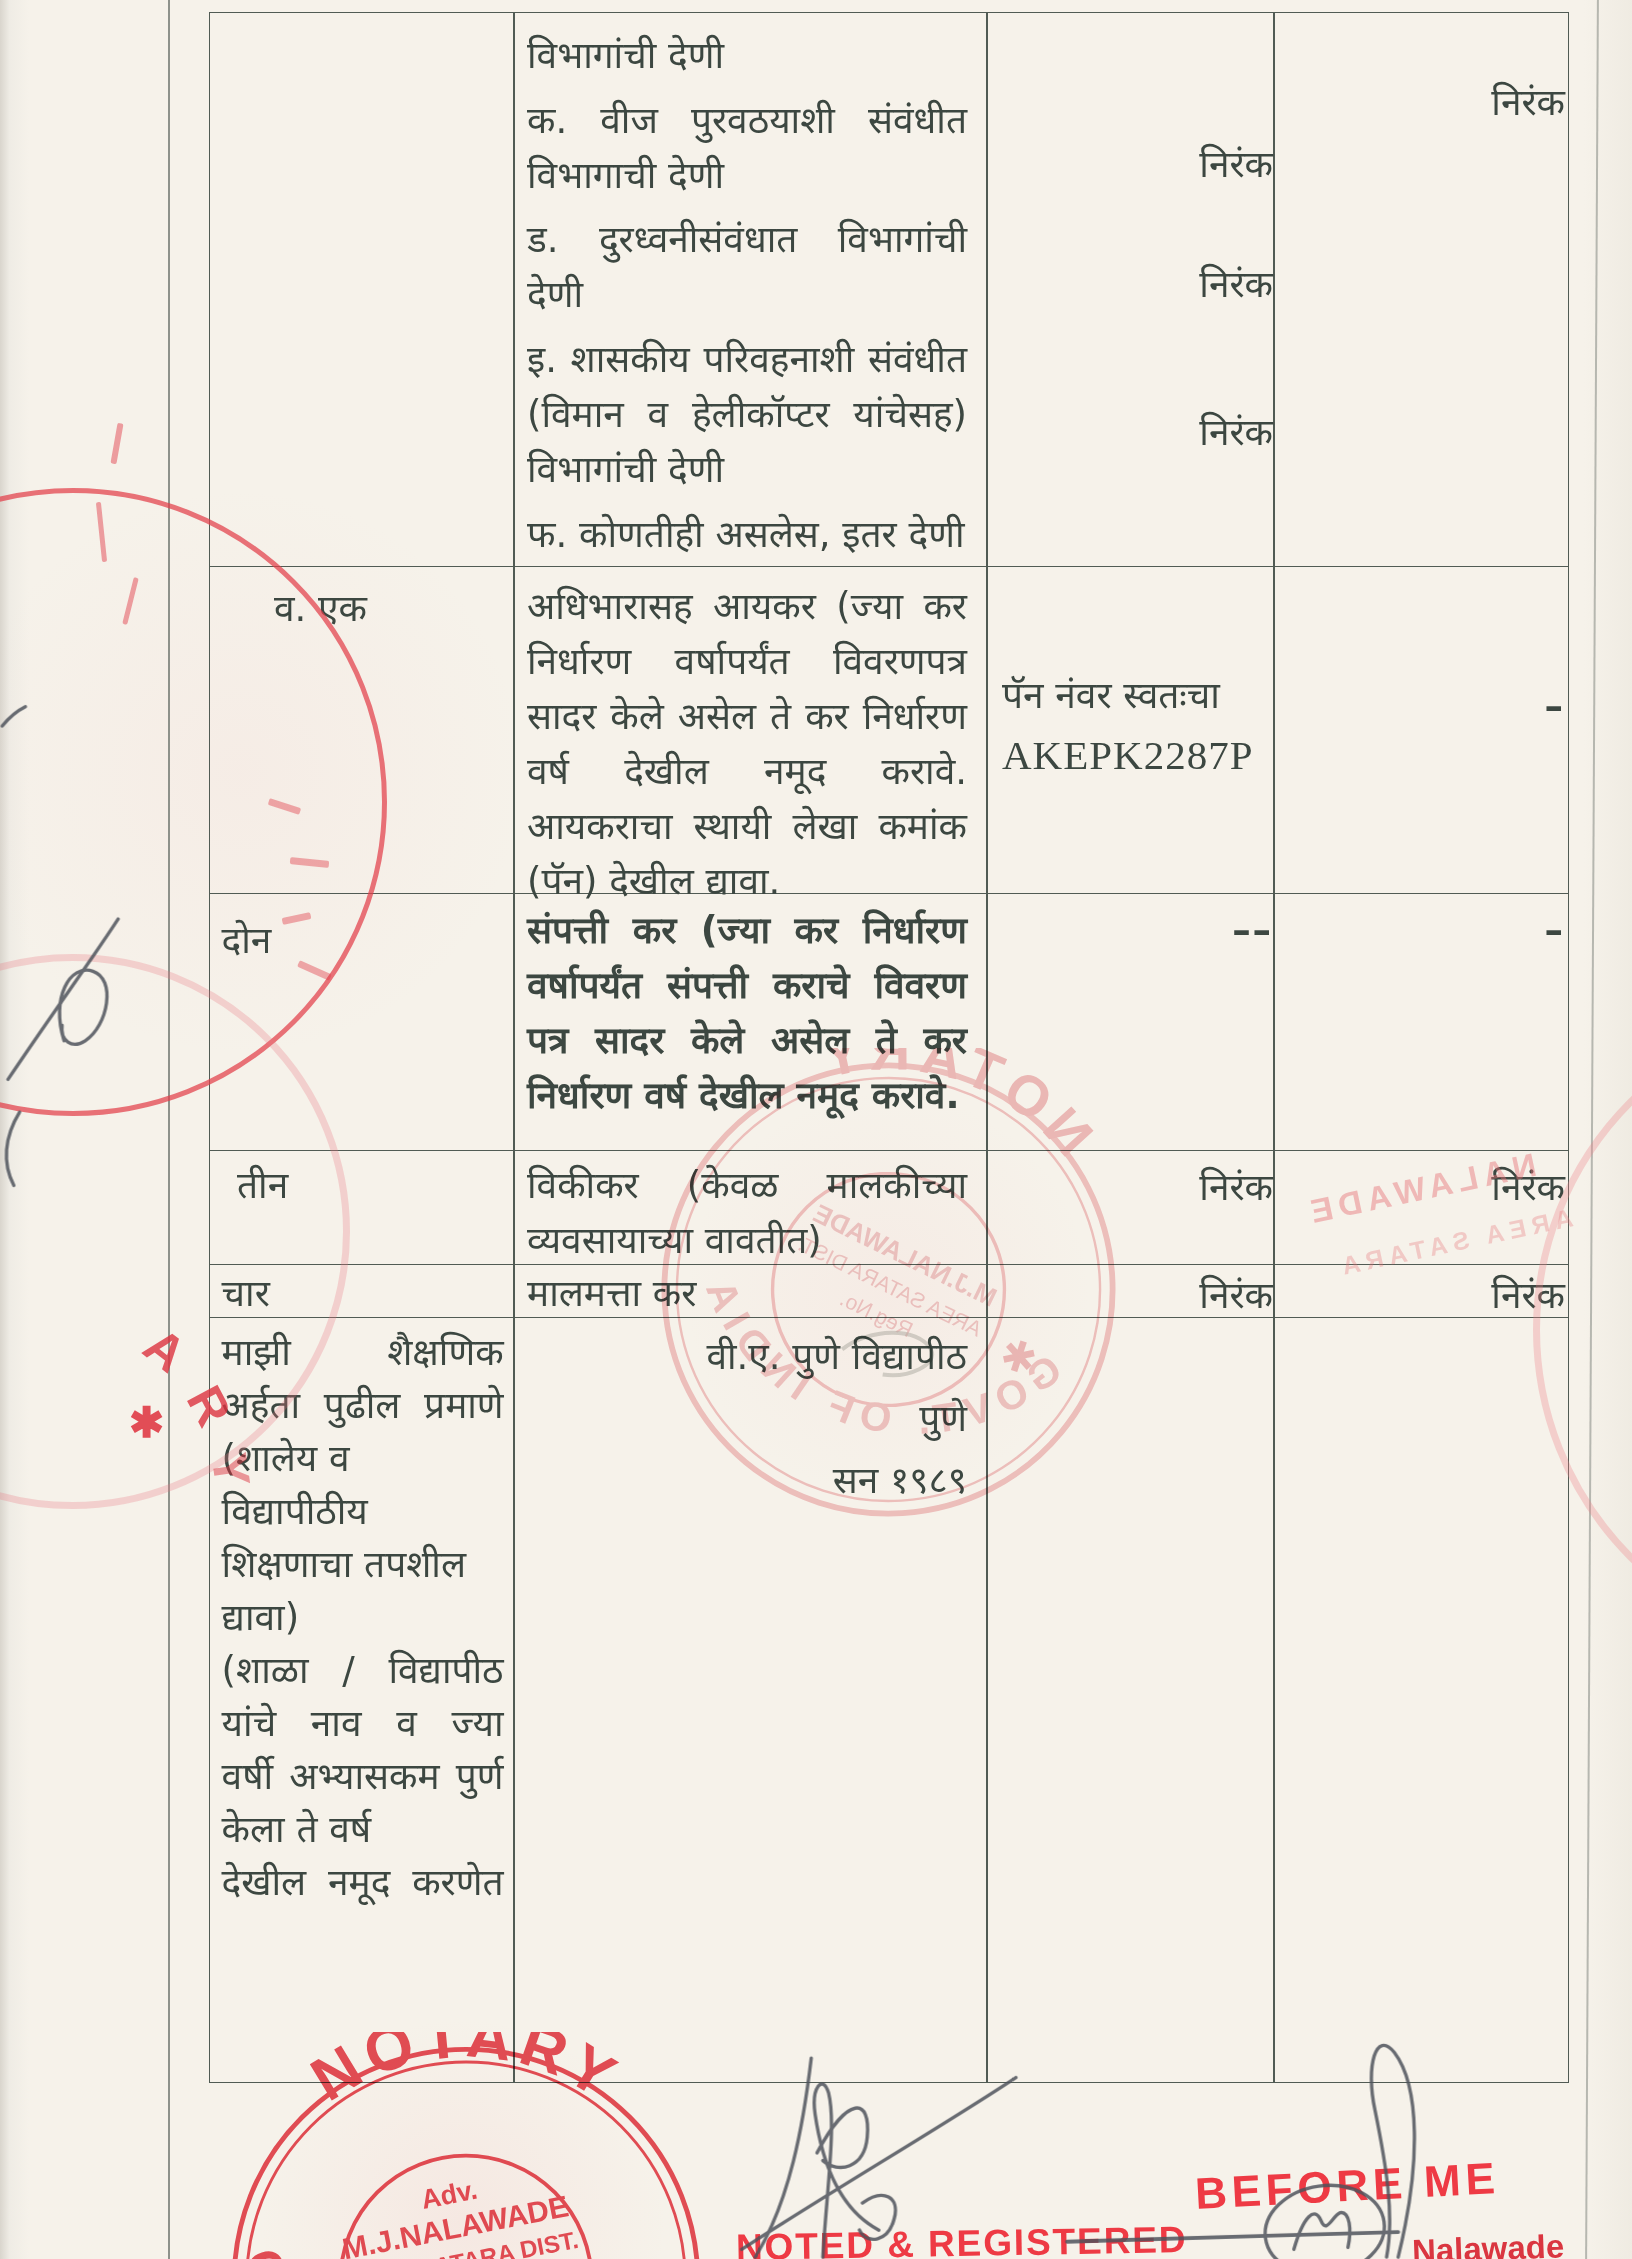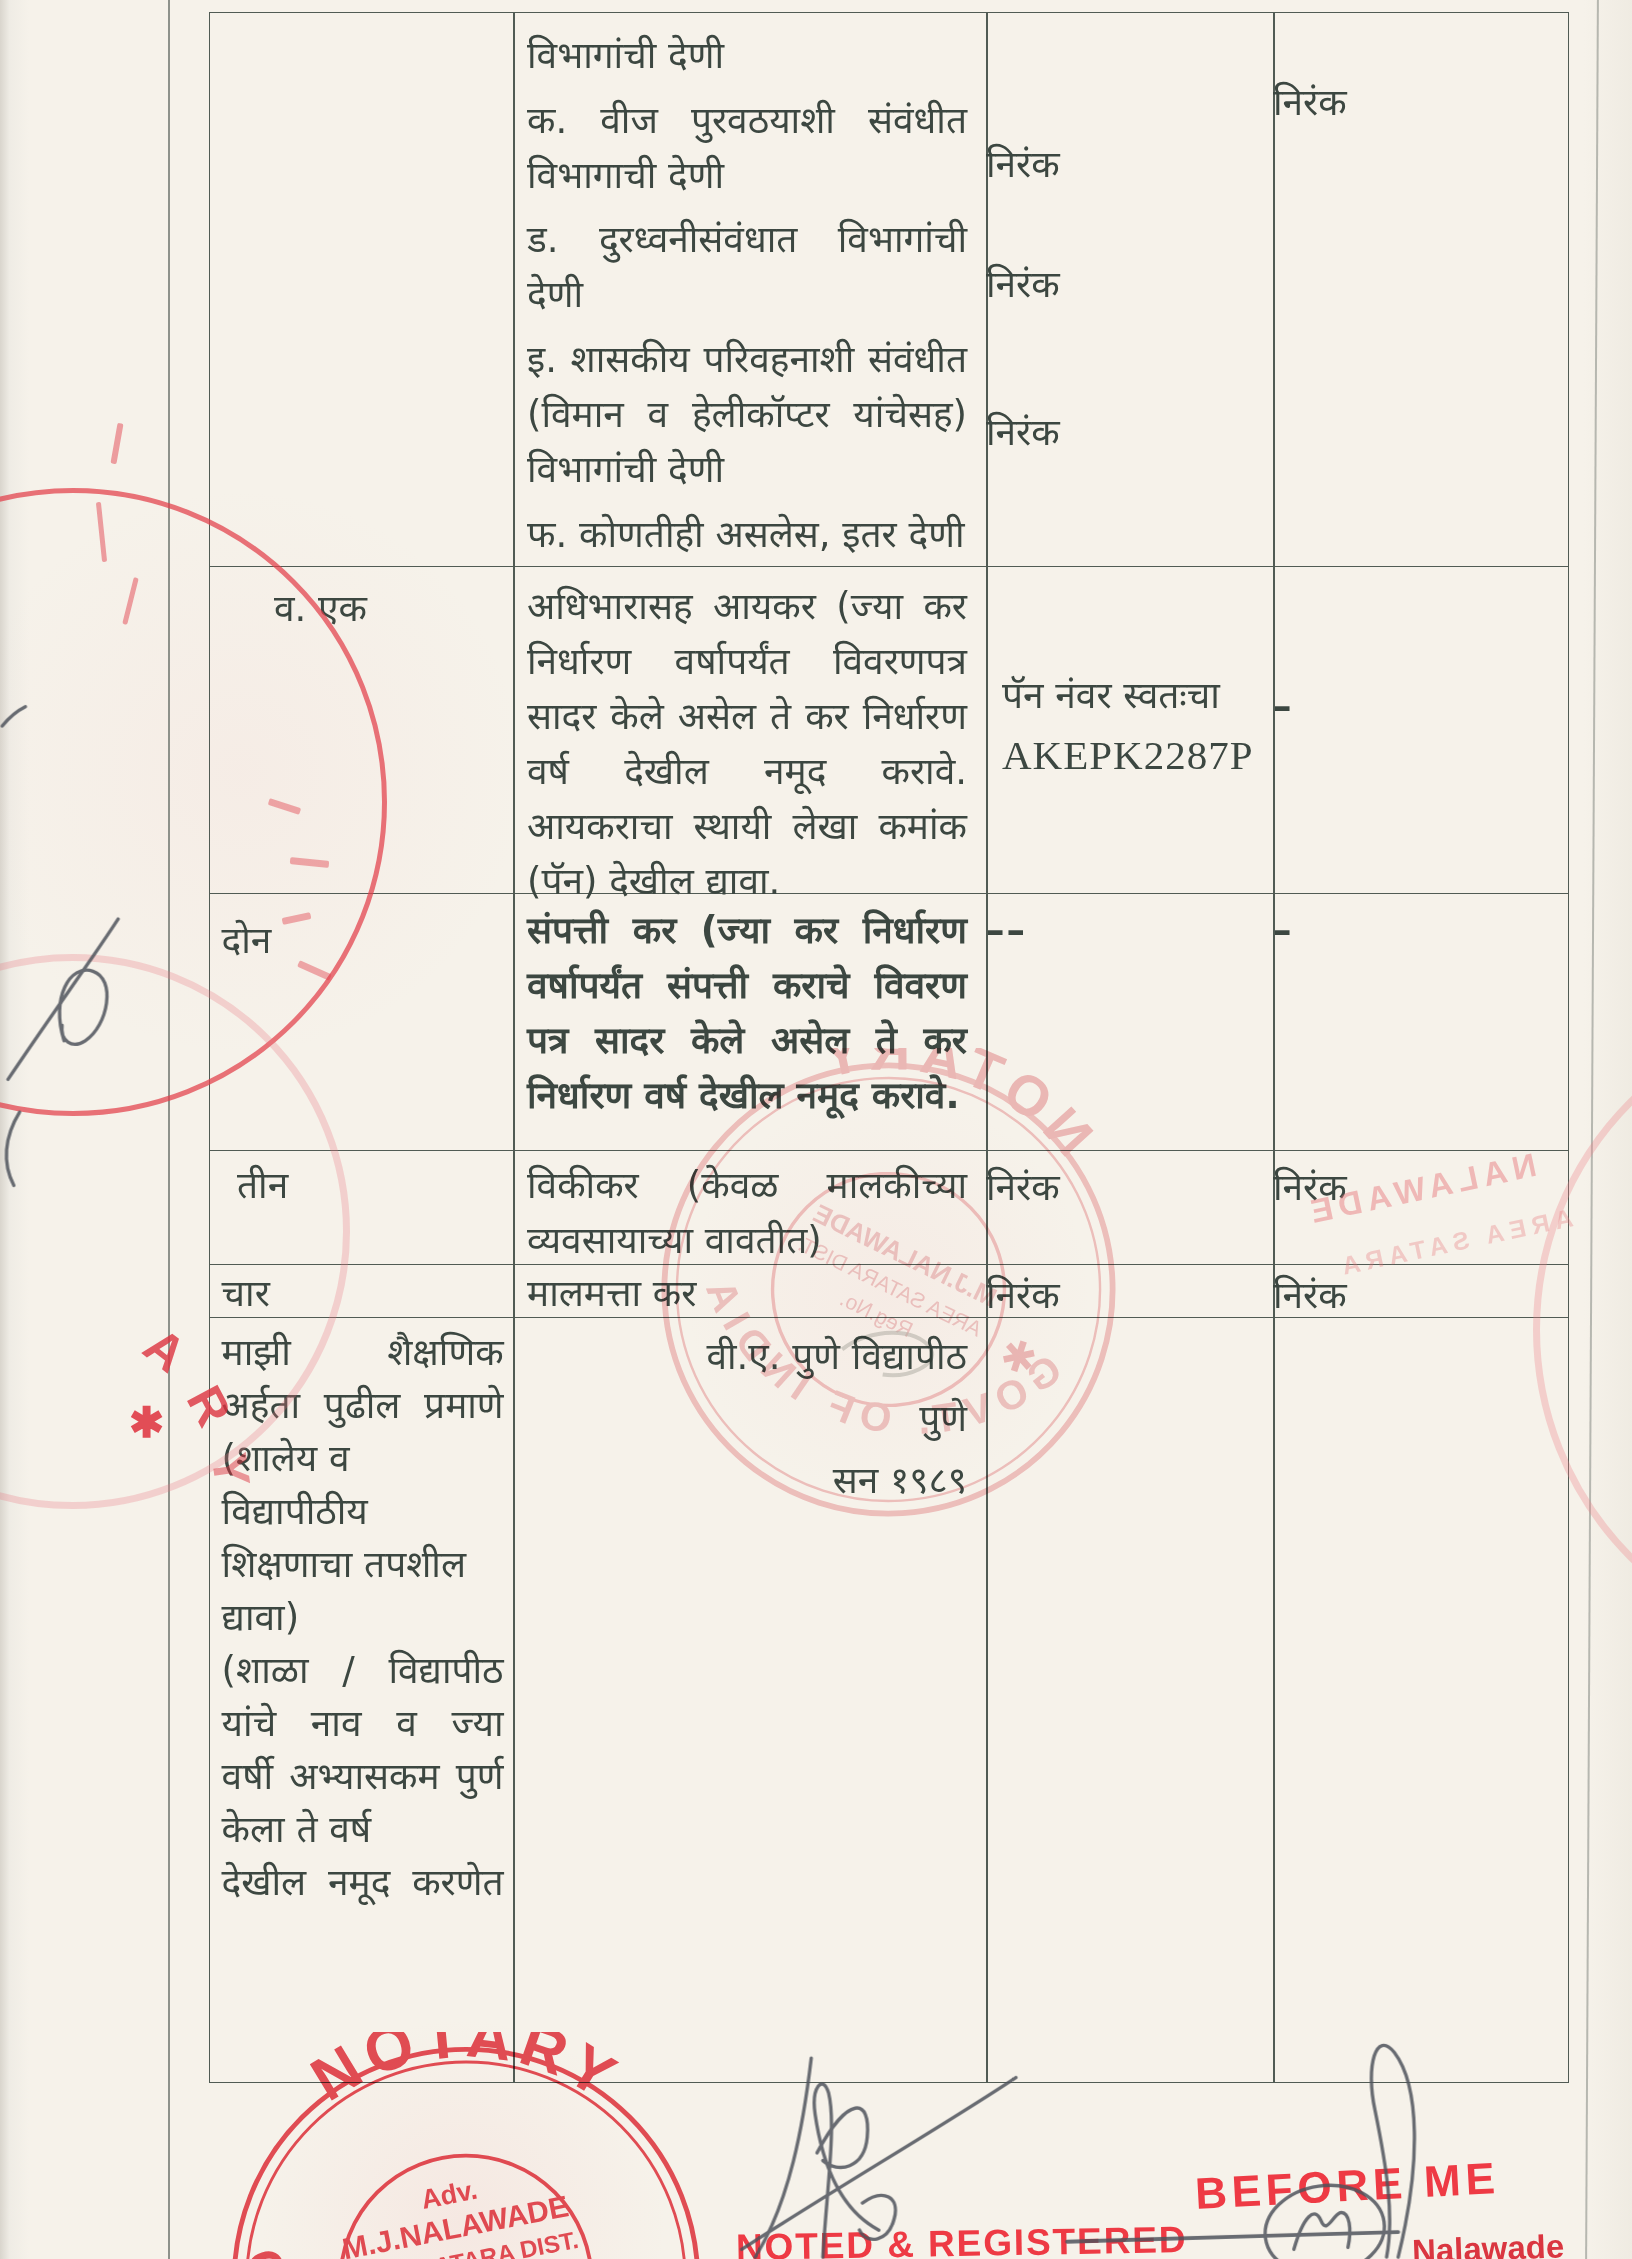--- a/index.html
+++ b/index.html
@@ -15,21 +15,21 @@
   .abs{position:absolute;}
   
   .vline{position:absolute;top:0;width:1.9px;height:2259px;background:#6b716b;opacity:.75;}
   
   .tbl{position:absolute;left:209px;top:11.6px;width:1358px;height:2069px;border:1.9px solid #515b54;}
   .tv{position:absolute;top:0;width:1.9px;height:100%;background:#515b54;}
   .th{position:absolute;left:0;width:100%;height:1.9px;background:#515b54;}
   
   .cell{position:absolute;font-size:37px;line-height:55px;color:#3c4741;}
   .just{text-align:justify;text-justify:inter-word;}
-  .nil{text-align:left;}
+  .nil{text-align:right;}
   .item{margin:0 0 9.7px 0;}
   .lbl-line{display:block;}
   .stretch{text-align:justify;text-align-last:justify;}
   .pan{font-family:"Liberation Serif",serif;font-size:41px;letter-spacing:1px;margin-top:5.8px;}
   .dash{font-weight:bold;letter-spacing:1.9px;}
   .redtxt{position:absolute;font-family:"Liberation Sans",sans-serif;font-weight:bold;color:#ee3a44;}
   .ring{position:absolute;border-radius:50%;}
   .seal{position:absolute;mix-blend-mode:multiply;}
   .mirror-frag{position:absolute;font-family:"Liberation Sans",sans-serif;font-weight:bold;
     color:rgba(231,112,120,.45);transform:scaleX(-1) rotate(12deg);letter-spacing:5.8px;}

